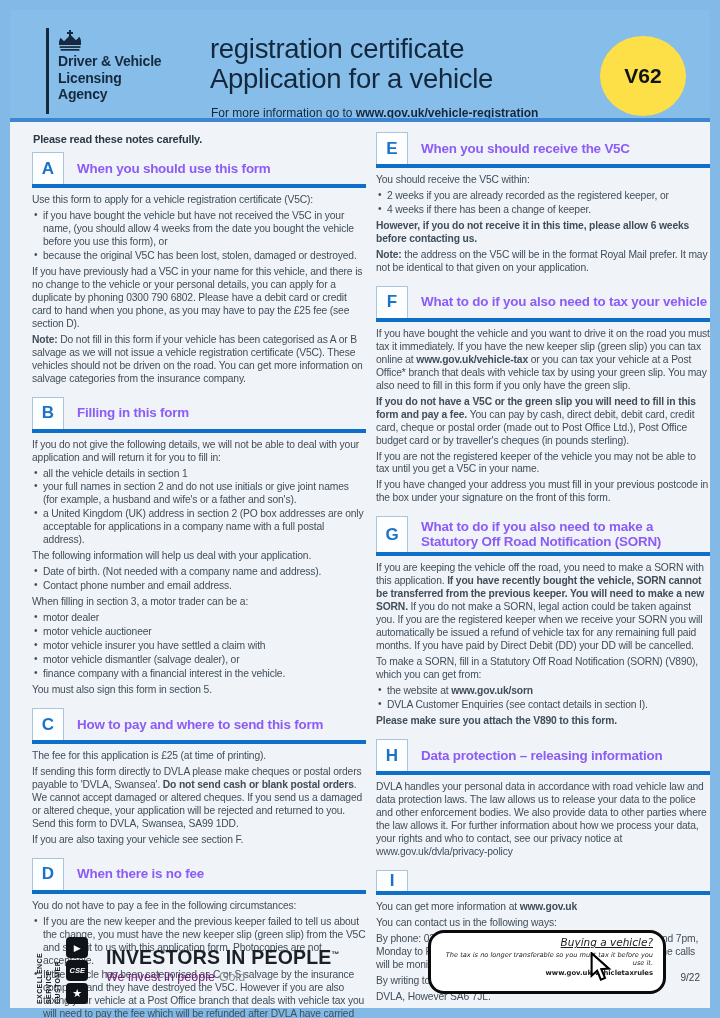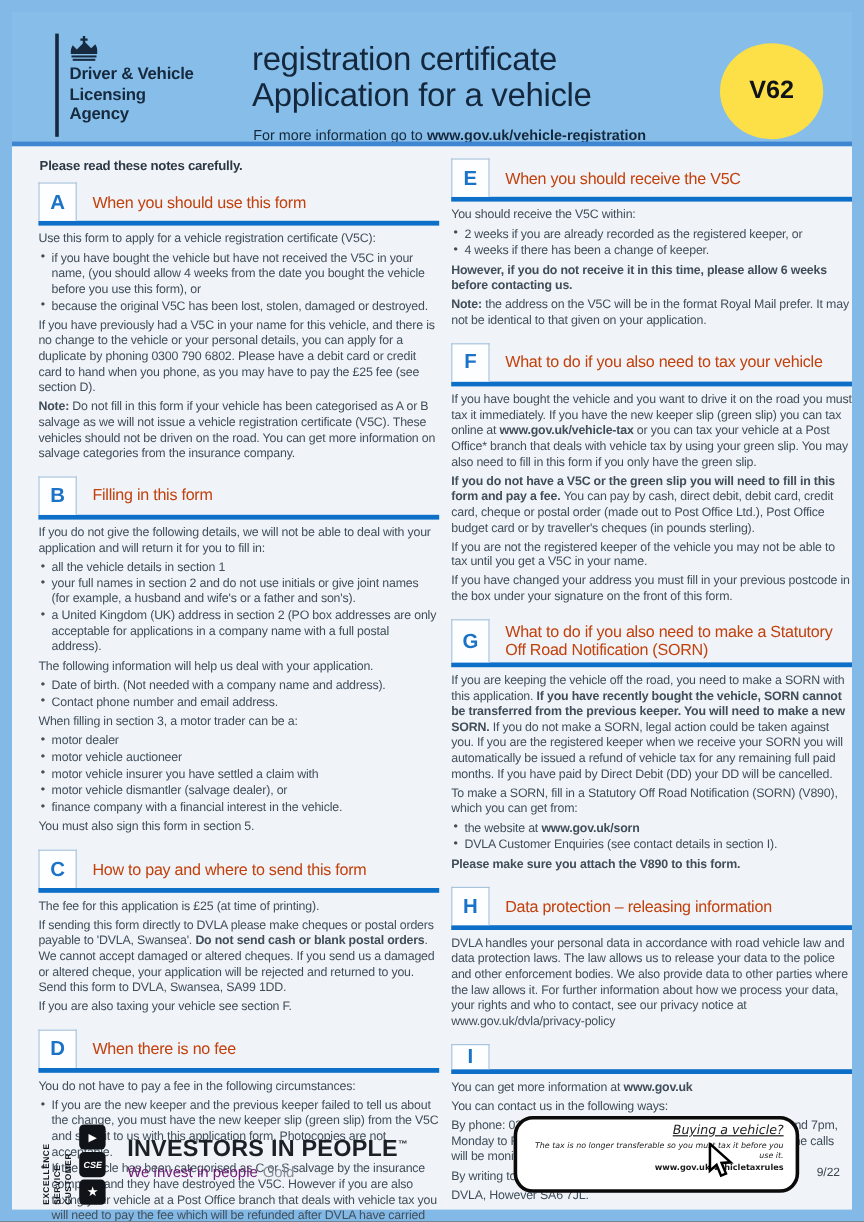--- a/index.html
+++ b/index.html
@@ -23,21 +23,21 @@
   
   .sheet { position:absolute; left:10px; right:10px; top:122px; bottom:10px; background:#f0f3f8; }
   .col { position:absolute; top:10px; width:334px; }
   #col-left { left:22px; }
   #col-right { left:366px; }
   .intro { font-size:11px; font-weight:bold; color:#2c3944; margin:1px 0 7px 1px; letter-spacing:-0.2px; }
   .section { margin-bottom:11px; }
   .sec-head { display:flex; align-items:stretch; border-bottom:4px solid #0e6fc8; }
   .sec-letter { width:30px; background:#fdfeff; border:1px solid #a9c4dd; border-bottom:none;
     display:flex; align-items:center; justify-content:center; font-weight:bold; color:#1b73c8; font-size:17px; flex:none; }
-  .sec-title { flex:1; padding:3px 0 3px 13px; font-weight:normal; color:#c2410c; font-size:13.4px; line-height:1.12;
+  .sec-title { flex:1; padding:3px 0 3px 13px; font-weight:bold; color:#8b5cf6; font-size:13.4px; line-height:1.12;
     display:flex; align-items:center; letter-spacing:-0.2px; min-height:26px; }
   .sec-body { padding-top:6px; font-size:10.3px; color:#414e59; line-height:1.26; letter-spacing:-0.15px; }
   .sec-body p { margin:0 0 3px; }
   .sec-body ul { margin:0 0 3px; padding:0; list-style:none; }
   .sec-body li { position:relative; padding-left:11px; margin-bottom:1px; }
   .sec-body li::before { content:"\2022"; position:absolute; left:2px; top:-1px; }
   .b { font-weight:bold; }
   
   .cse { position:absolute; left:36px; top:918px; display:flex; align-items:flex-end; height:86px; }
   .vtext { display:flex; height:84px; }

